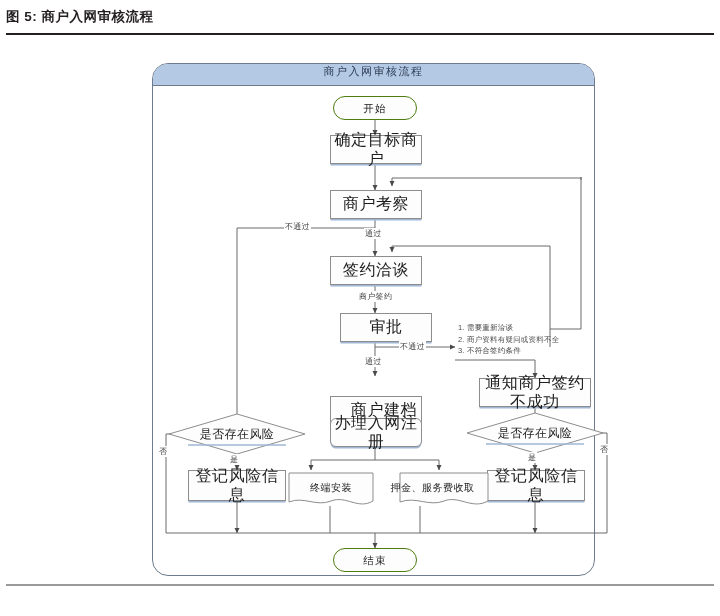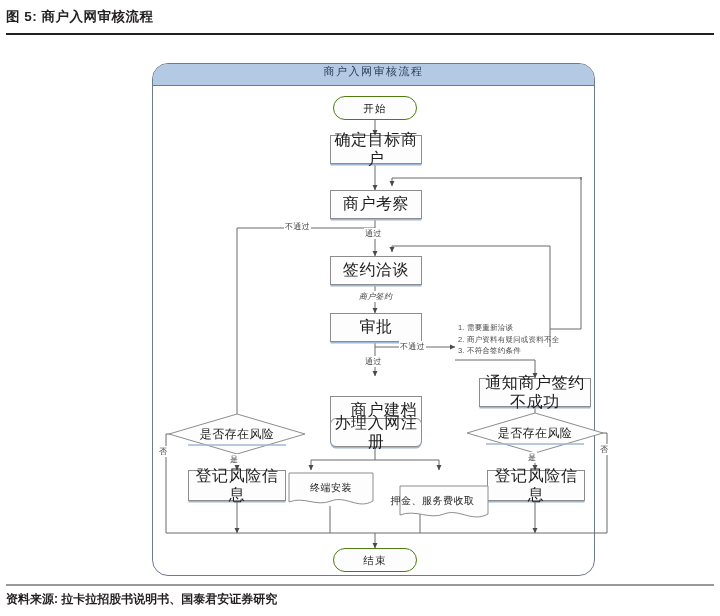--- a/index.html
+++ b/index.html
@@ -203,21 +203,21 @@
   </div>
 
   <div class="node proc" style="left:330px;top:190px;width:92px;height:29px;">
     <span>商户考察</span>
   </div>
 
   <div class="node proc" style="left:330px;top:256px;width:92px;height:29px;">
     <span>签约洽谈</span>
   </div>
 
-  <div class="node proc" style="left:330px;top:313px;width:92px;height:29px;">
+  <div class="node proc" style="left:340px;top:313px;width:92px;height:29px;">
     <span>审批</span>
   </div>
 
   <div class="node proc" style="left:330px;top:396px;width:92px;height:29px;padding-left:16px;">
     <span>商户建档</span>
   </div>
 
   <div class="node proc" style="left:330px;top:418px;width:92px;height:29px;border-radius:6px;">
     <span>办理入网注册</span>
   </div>
@@ -250,43 +250,42 @@
     <span>登记风险信息</span>
   </div>
 
   <div class="doc-wrap" style="left:288px;top:468px;width:86px;height:40px;">
     <svg width="86" height="40">
       <path d="M1,5 L85,5 L85,33 C70,42 58,27 43,33 C28,39 16,28 1,34 Z" fill="#fdfdfd" stroke="#8d8d8d" stroke-width="1"></path>
     </svg>
     <div class="dlabel">终端安装</div>
   </div>
 
-  <div class="doc-wrap" style="left:379px;top:481px;width:87px;height:40px;padding-left:20px;">
+  <div class="doc-wrap" style="left:379px;top:468px;width:87px;height:40px;padding-left:20px;">
     <svg width="90" height="40">
       <path d="M1,5 L89,5 L89,33 C73,42 60,27 45,33 C30,39 17,28 1,34 Z" fill="#fdfdfd" stroke="#8d8d8d" stroke-width="1"></path>
     </svg>
     <div class="dlabel">押金、服务费收取</div>
   </div>
 
   <div class="node term" style="left:333px;top:548px;width:84px;height:24px;">
     <span>结束</span>
   </div>
 
   <div class="elabel" style="left:364px;top:228px;">通过</div>
   <div class="elabel" style="left:284px;top:221px;">不通过</div>
-  <div class="elabel" style="left:358px;top:291px;font-style:italic;">商户签约</div>
+  <div class="elabel" style="left:358px;top:291px;">商户签约</div>
   <div class="elabel" style="left:364px;top:356px;">通过</div>
   <div class="elabel" style="left:399px;top:341px;">不通过</div>
   <div class="elabel" style="left:229px;top:454px;">是</div>
   <div class="elabel" style="left:158px;top:446px;">否</div>
   <div class="elabel" style="left:527px;top:452px;">是</div>
   <div class="elabel" style="left:599px;top:444px;">否</div>
 
   <div class="annot">
     <div>1. 需要重新洽谈</div>
     <div>2. 商户资料有疑问或资料不全</div>
     <div>3. 不符合签约条件</div>
   </div>
 
   <div class="rule-bottom"></div>
-  <div class="source">资料来源: 拉卡拉招股书说明书、国泰君安证券研究</div>
 
 </div>
 
 </body></html>

